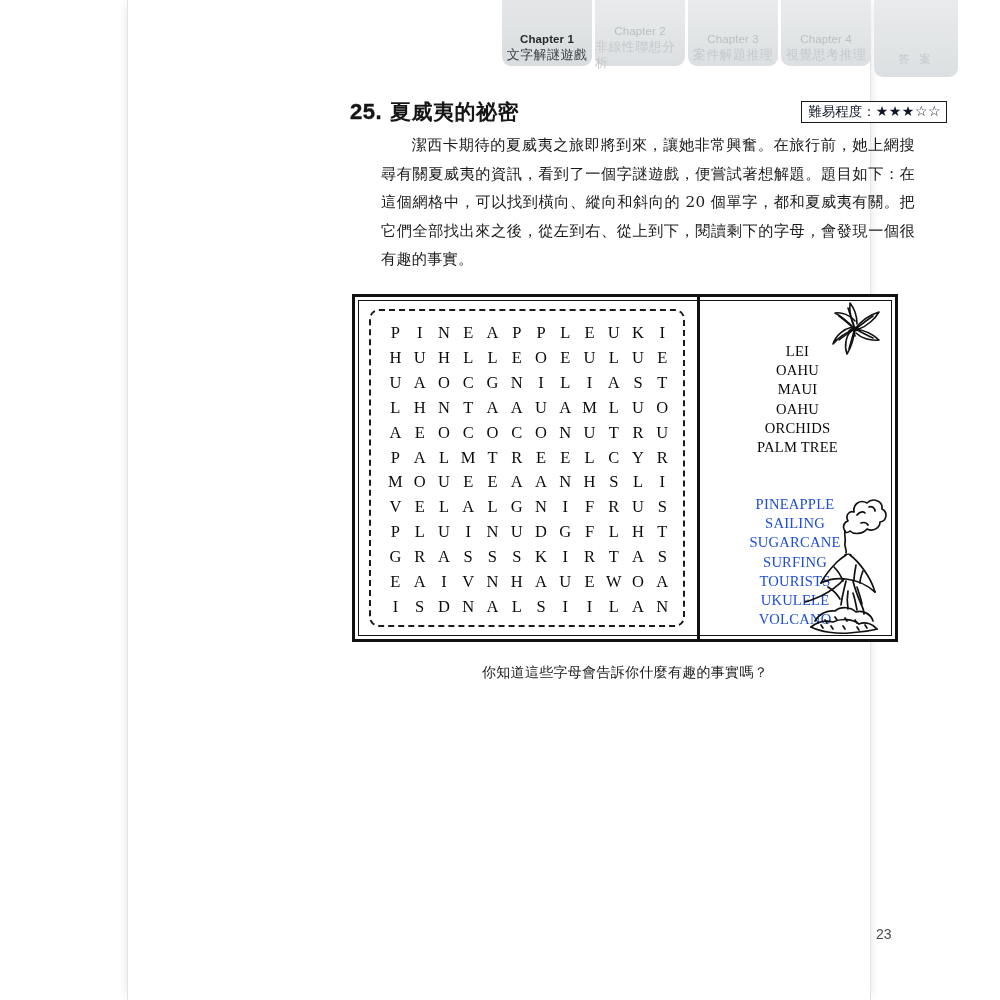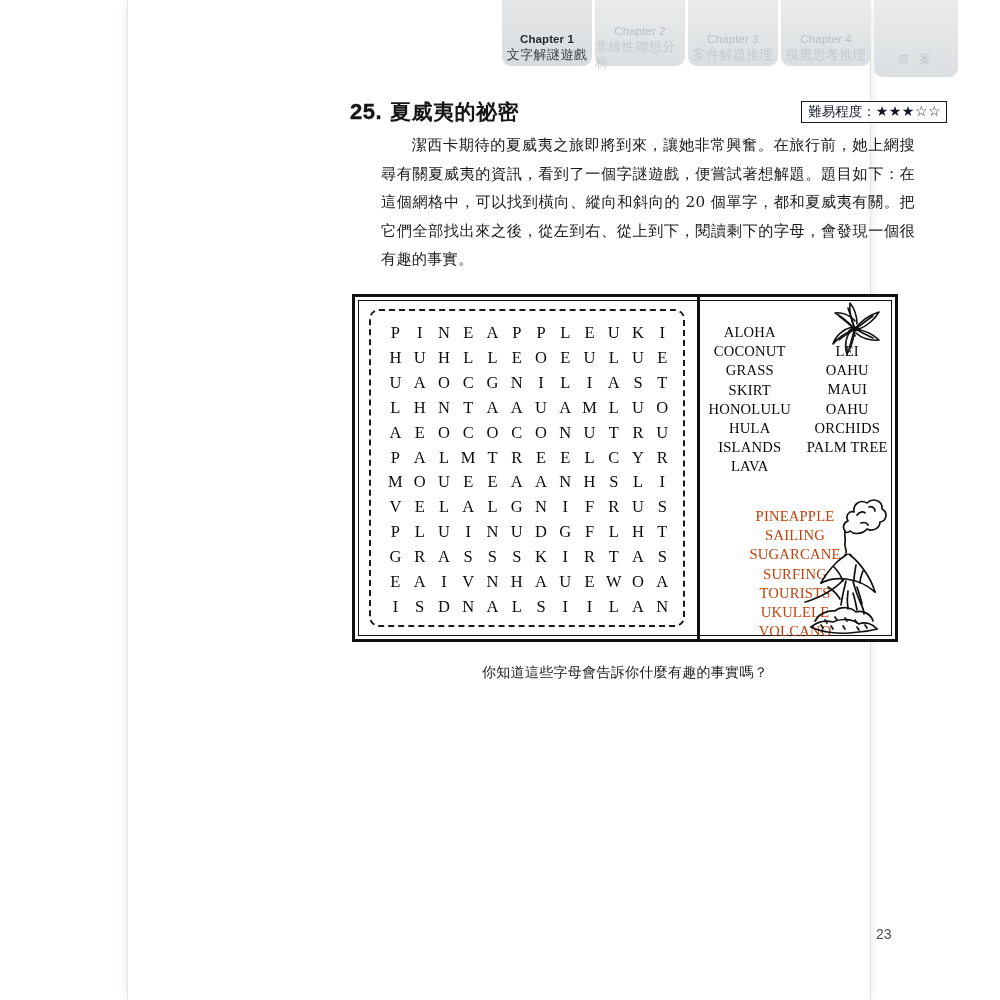--- a/index.html
+++ b/index.html
@@ -239,23 +239,22 @@
     position: absolute;
     left: 0;
     top: 198px;
     width: 190px;
     display: flex;
     flex-direction: column;
     align-items: center;
     font-family: "Liberation Serif", serif;
     font-size: 14.6px;
     line-height: 19.2px;
-    color: #c2410c;
+    color: #1d4ed8;
     letter-spacing: 0.2px;
-    margin-top: 12px;
   }
 
   
   .deco-flower {
     position: absolute;
     right: 4px;
     top: 2px;
     width: 82px;
     height: 62px;
     pointer-events: none;
@@ -509,30 +508,20 @@
               <span>I</span>
               <span>L</span>
               <span>A</span>
               <span>N</span>
             </div>
           </div>
       </div>
 
       <div class="words-pane">
         <div class="wordblock-1">
-          <div class="wcol left" id="wl1">
-              <div>ALOHA</div>
-              <div>COCONUT</div>
-              <div>GRASS</div>
-              <div>SKIRT</div>
-              <div>HONOLULU</div>
-              <div>HULA</div>
-              <div>ISLANDS</div>
-              <div>LAVA</div>
-            </div>
           <div class="wcol right" id="wl2">
               <div>LEI</div>
               <div>OAHU</div>
               <div>MAUI</div>
               <div>OAHU</div>
               <div>ORCHIDS</div>
               <div>PALM TREE</div>
             </div>
         </div>
         <div class="wordblock-2" id="wl3">

